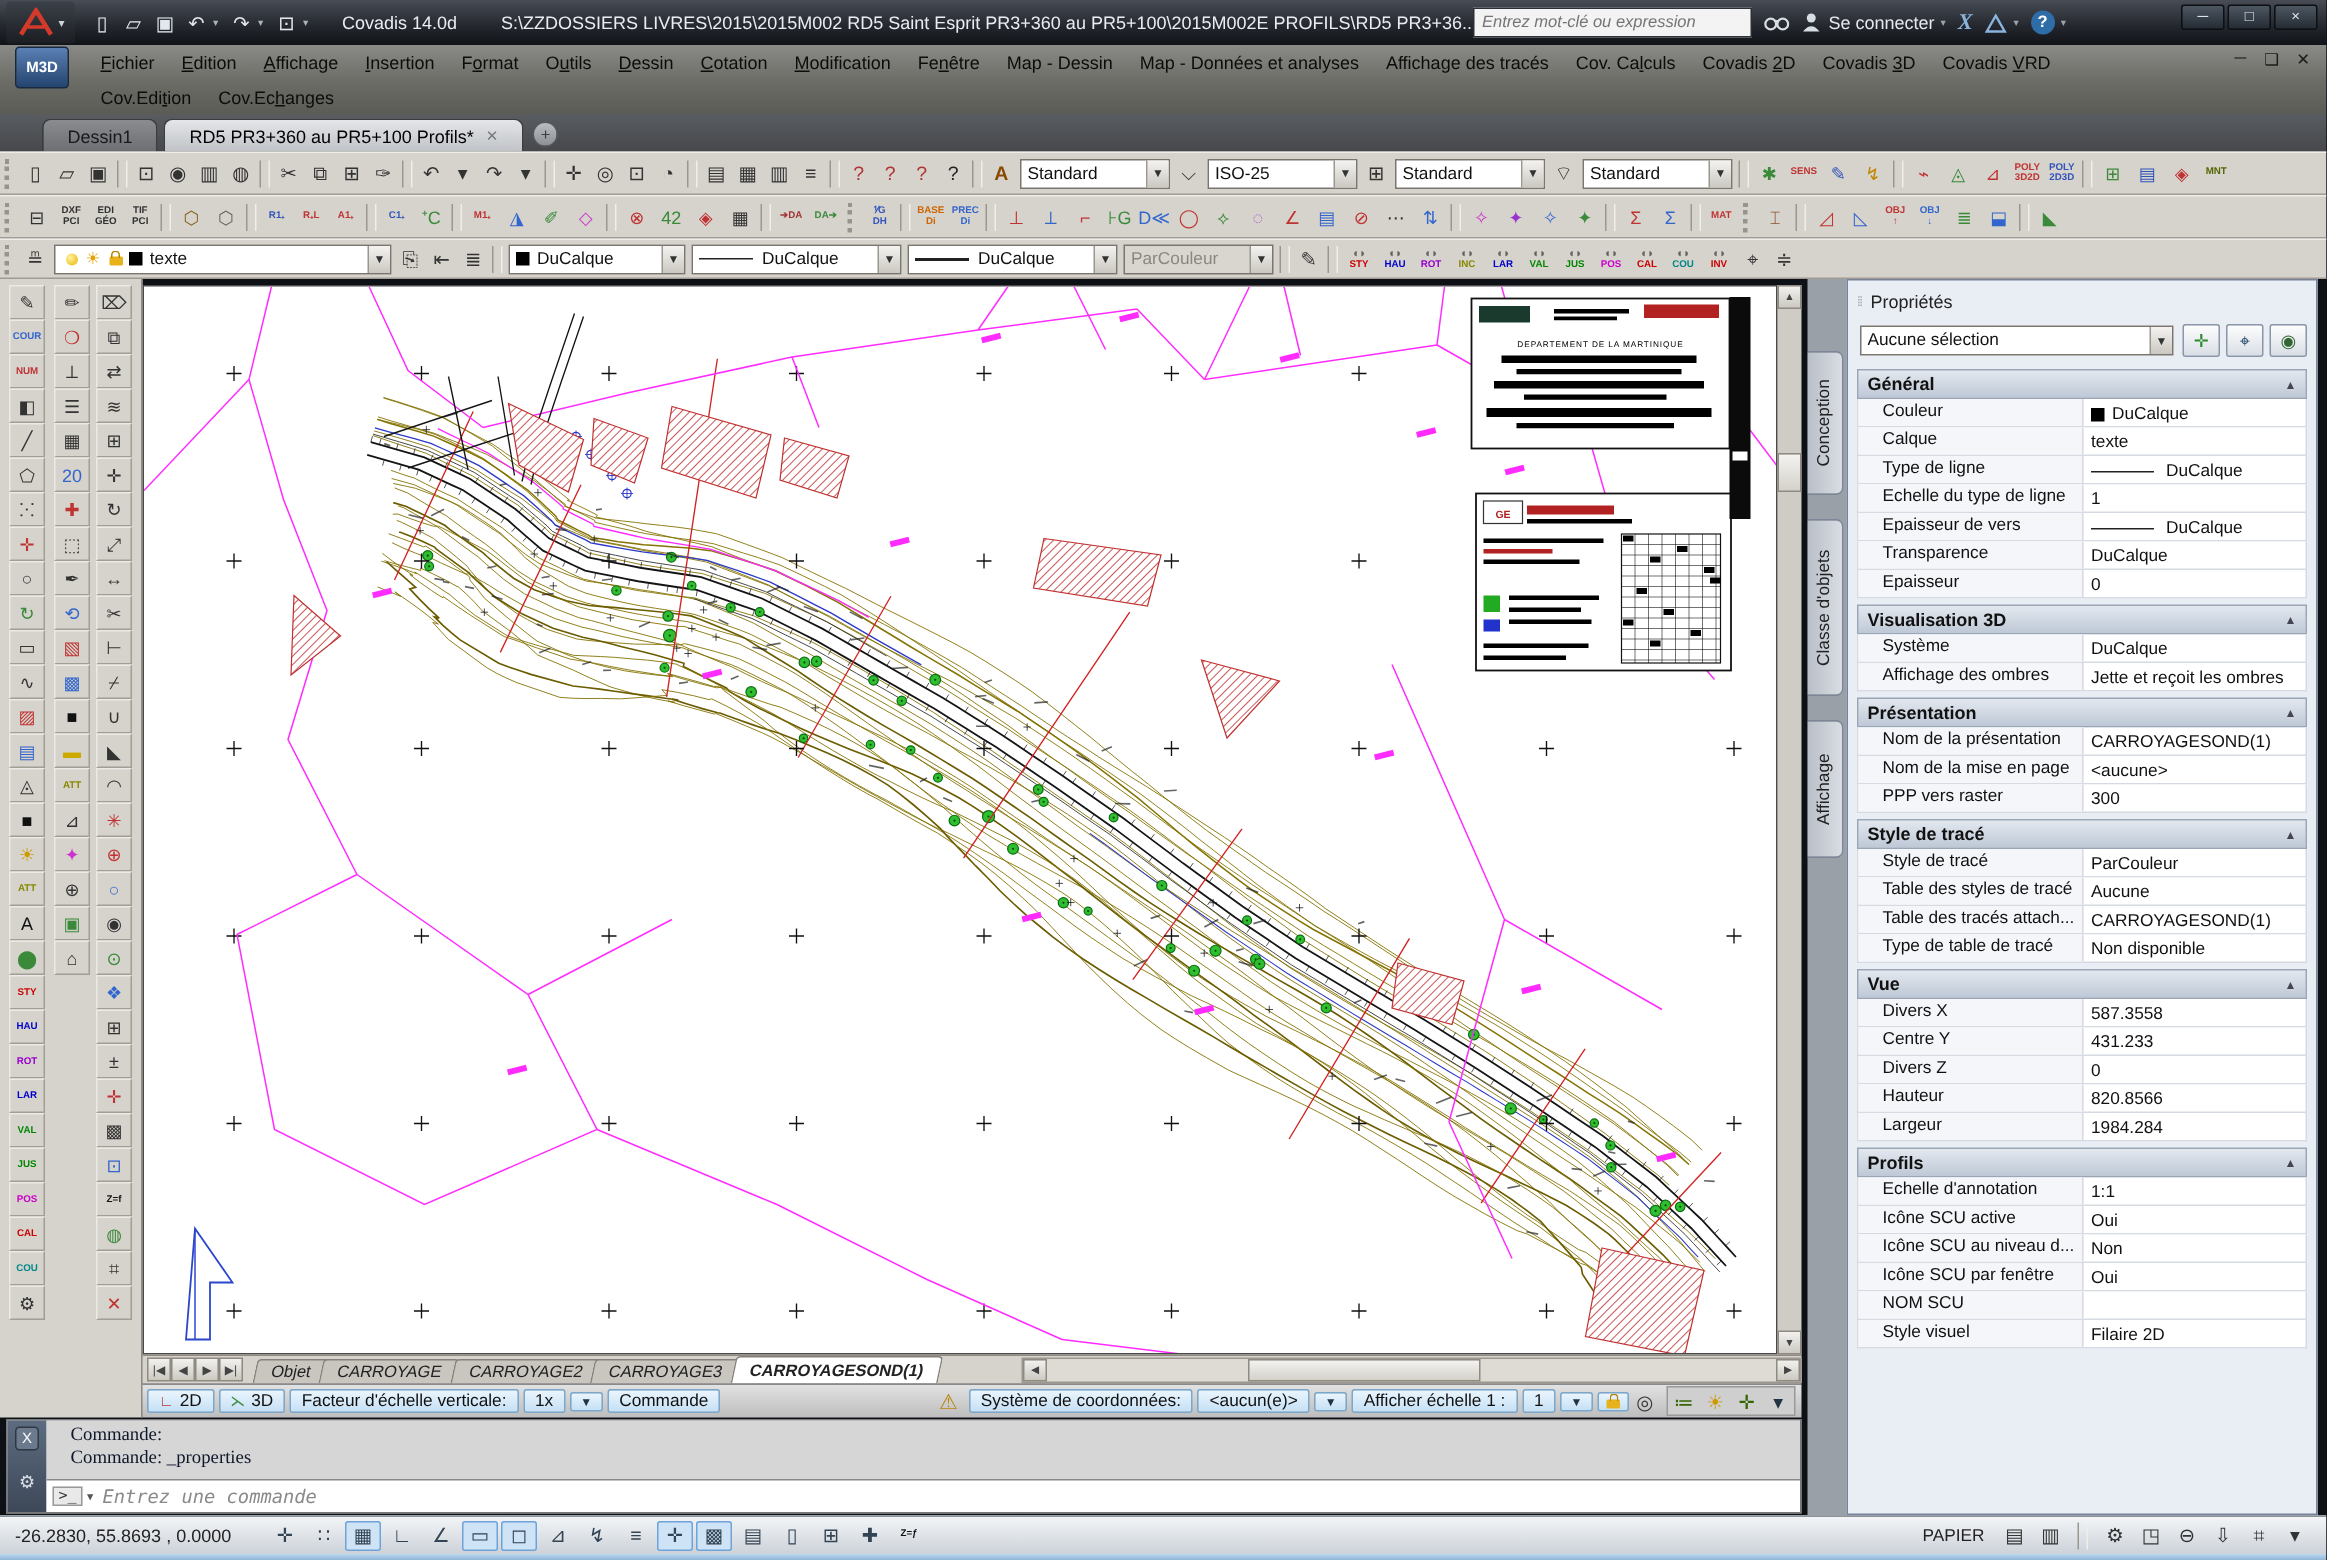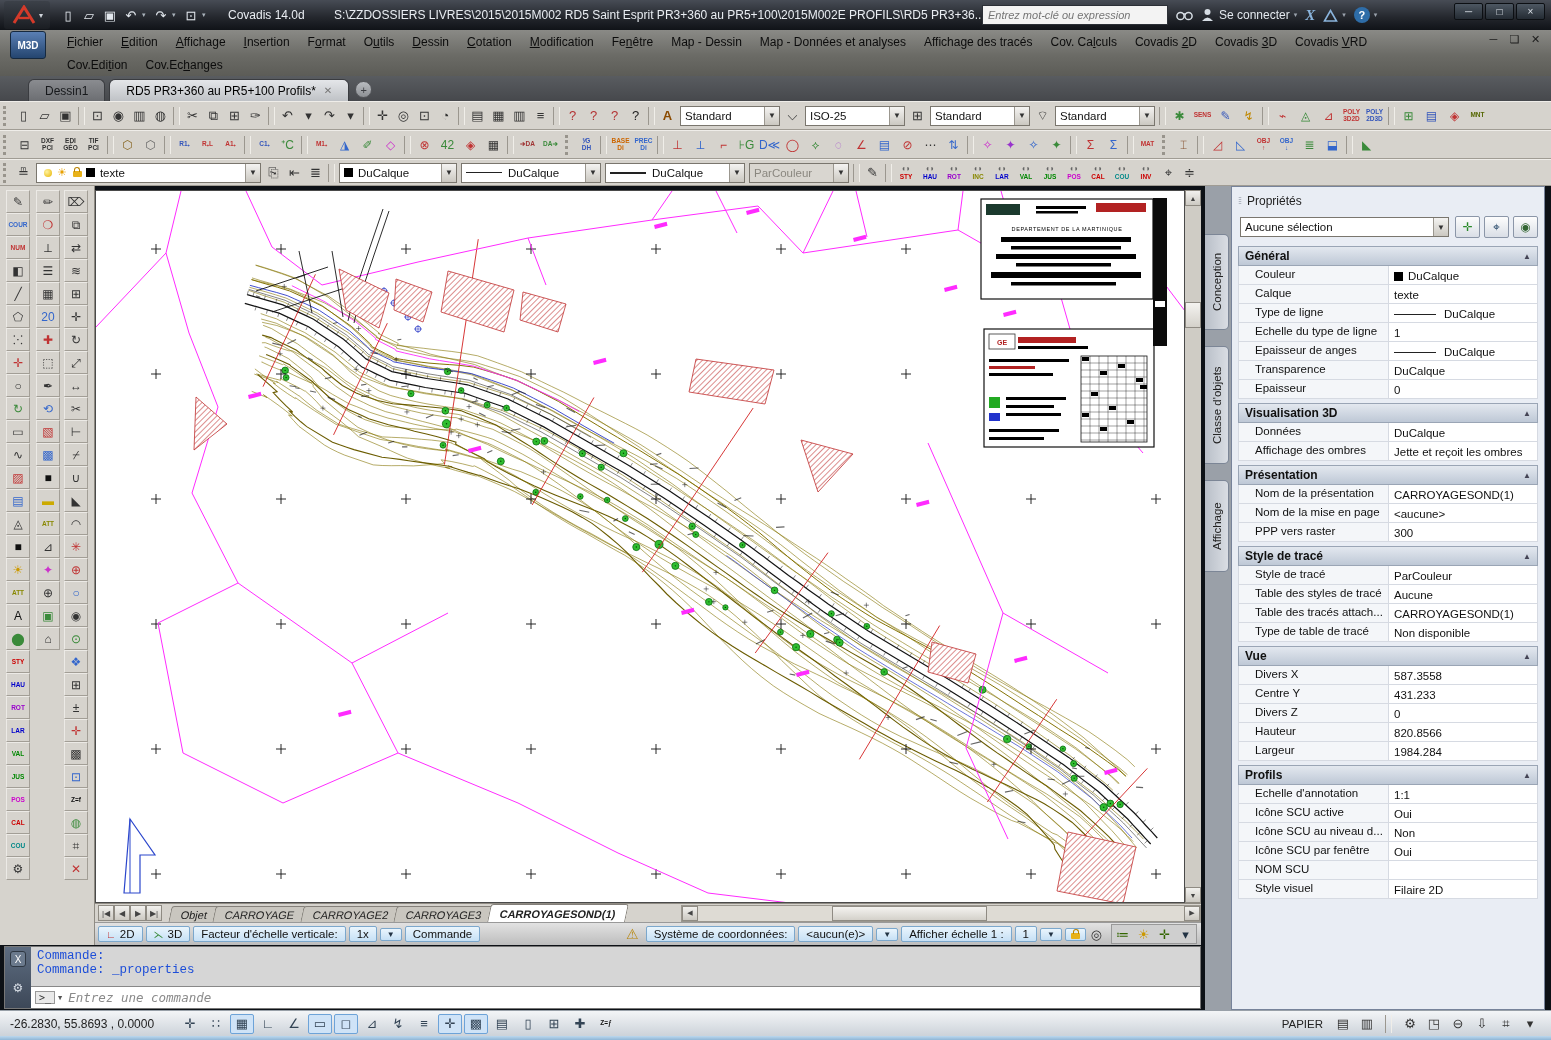--- a/index.html
+++ b/index.html
@@ -112,21 +112,21 @@
 .cddl{width:14px;text-align:center;font-size:8px;color:#234}
 
 #cmdwin{position:absolute;left:4px;top:946px;width:1197px;height:63px;background:#d6d6d6;
   border:1px solid #777;display:flex}
 #cmdside{width:26px;background:linear-gradient(#5d6c80,#3d4858);display:flex;flex-direction:column;
   align-items:center;padding-top:4px;gap:14px}
 #cmdx{width:16px;height:16px;background:#6b7a8d;border:1px solid #2e3742;border-radius:3px;
   color:#fff;font-size:10px;display:flex;align-items:center;justify-content:center}
 #cmdwrench{color:#d8dee6;font-size:12px}
 #cmdbody{flex:1;display:flex;flex-direction:column}
-#cmdhist{flex:1;padding:2px 6px;font-family:Liberation Mono, monospace;font-size:12.5px;color:#1d4ed8;
+#cmdhist{flex:1;padding:2px 16px;font-family:Liberation Serif, serif;font-size:12.5px;color:#0f172a;
   background:#d6d6d6}
 #cmdinput{height:22px;background:#fff;border-top:1px solid #888;display:flex;align-items:center;
   padding-left:4px;font-family:"DejaVu Sans Mono",monospace}
 #cmdinput .prompt{font-size:10px;background:#e9e9e9;border:1px solid #999;padding:0 3px;color:#333}
 #cmdinput .pcaret{font-size:7px;color:#555;margin:0 6px 0 3px}
 #cmdinput .phtext{font-style:italic;color:#8a8a8a;font-size:12.5px}
 
 #bottombar{position:absolute;left:0;top:1010px;width:1551px;height:26px;
   background:linear-gradient(#f3f5f7,#ccd2d9);border-top:1px solid #98a0a8;
   display:flex;align-items:center}
@@ -1366,21 +1366,21 @@
             <span>DuCalque</span>
           </div>
         </div>
         <div class="prow">
           <div class="plbl">Echelle du type de ligne</div>
           <div class="pval">
             <span>1</span>
           </div>
         </div>
         <div class="prow">
-          <div class="plbl">Epaisseur de anges</div>
+          <div class="plbl">Epaisseur de vers</div>
           <div class="pval">
             <span class="linesample"></span>
             <span>DuCalque</span>
           </div>
         </div>
         <div class="prow">
           <div class="plbl">Transparence</div>
           <div class="pval">
             <span>DuCalque</span>
           </div>
@@ -1389,21 +1389,21 @@
           <div class="plbl">Epaisseur</div>
           <div class="pval">
             <span>0</span>
           </div>
         </div>
         <div class="psec-h">
           <span>Visualisation 3D</span>
           <span class="parrow">▲</span>
         </div>
         <div class="prow">
-          <div class="plbl">Données</div>
+          <div class="plbl">Système</div>
           <div class="pval">
             <span>DuCalque</span>
           </div>
         </div>
         <div class="prow">
           <div class="plbl">Affichage des ombres</div>
           <div class="pval">
             <span>Jette et reçoit les ombres</span>
           </div>
         </div>

